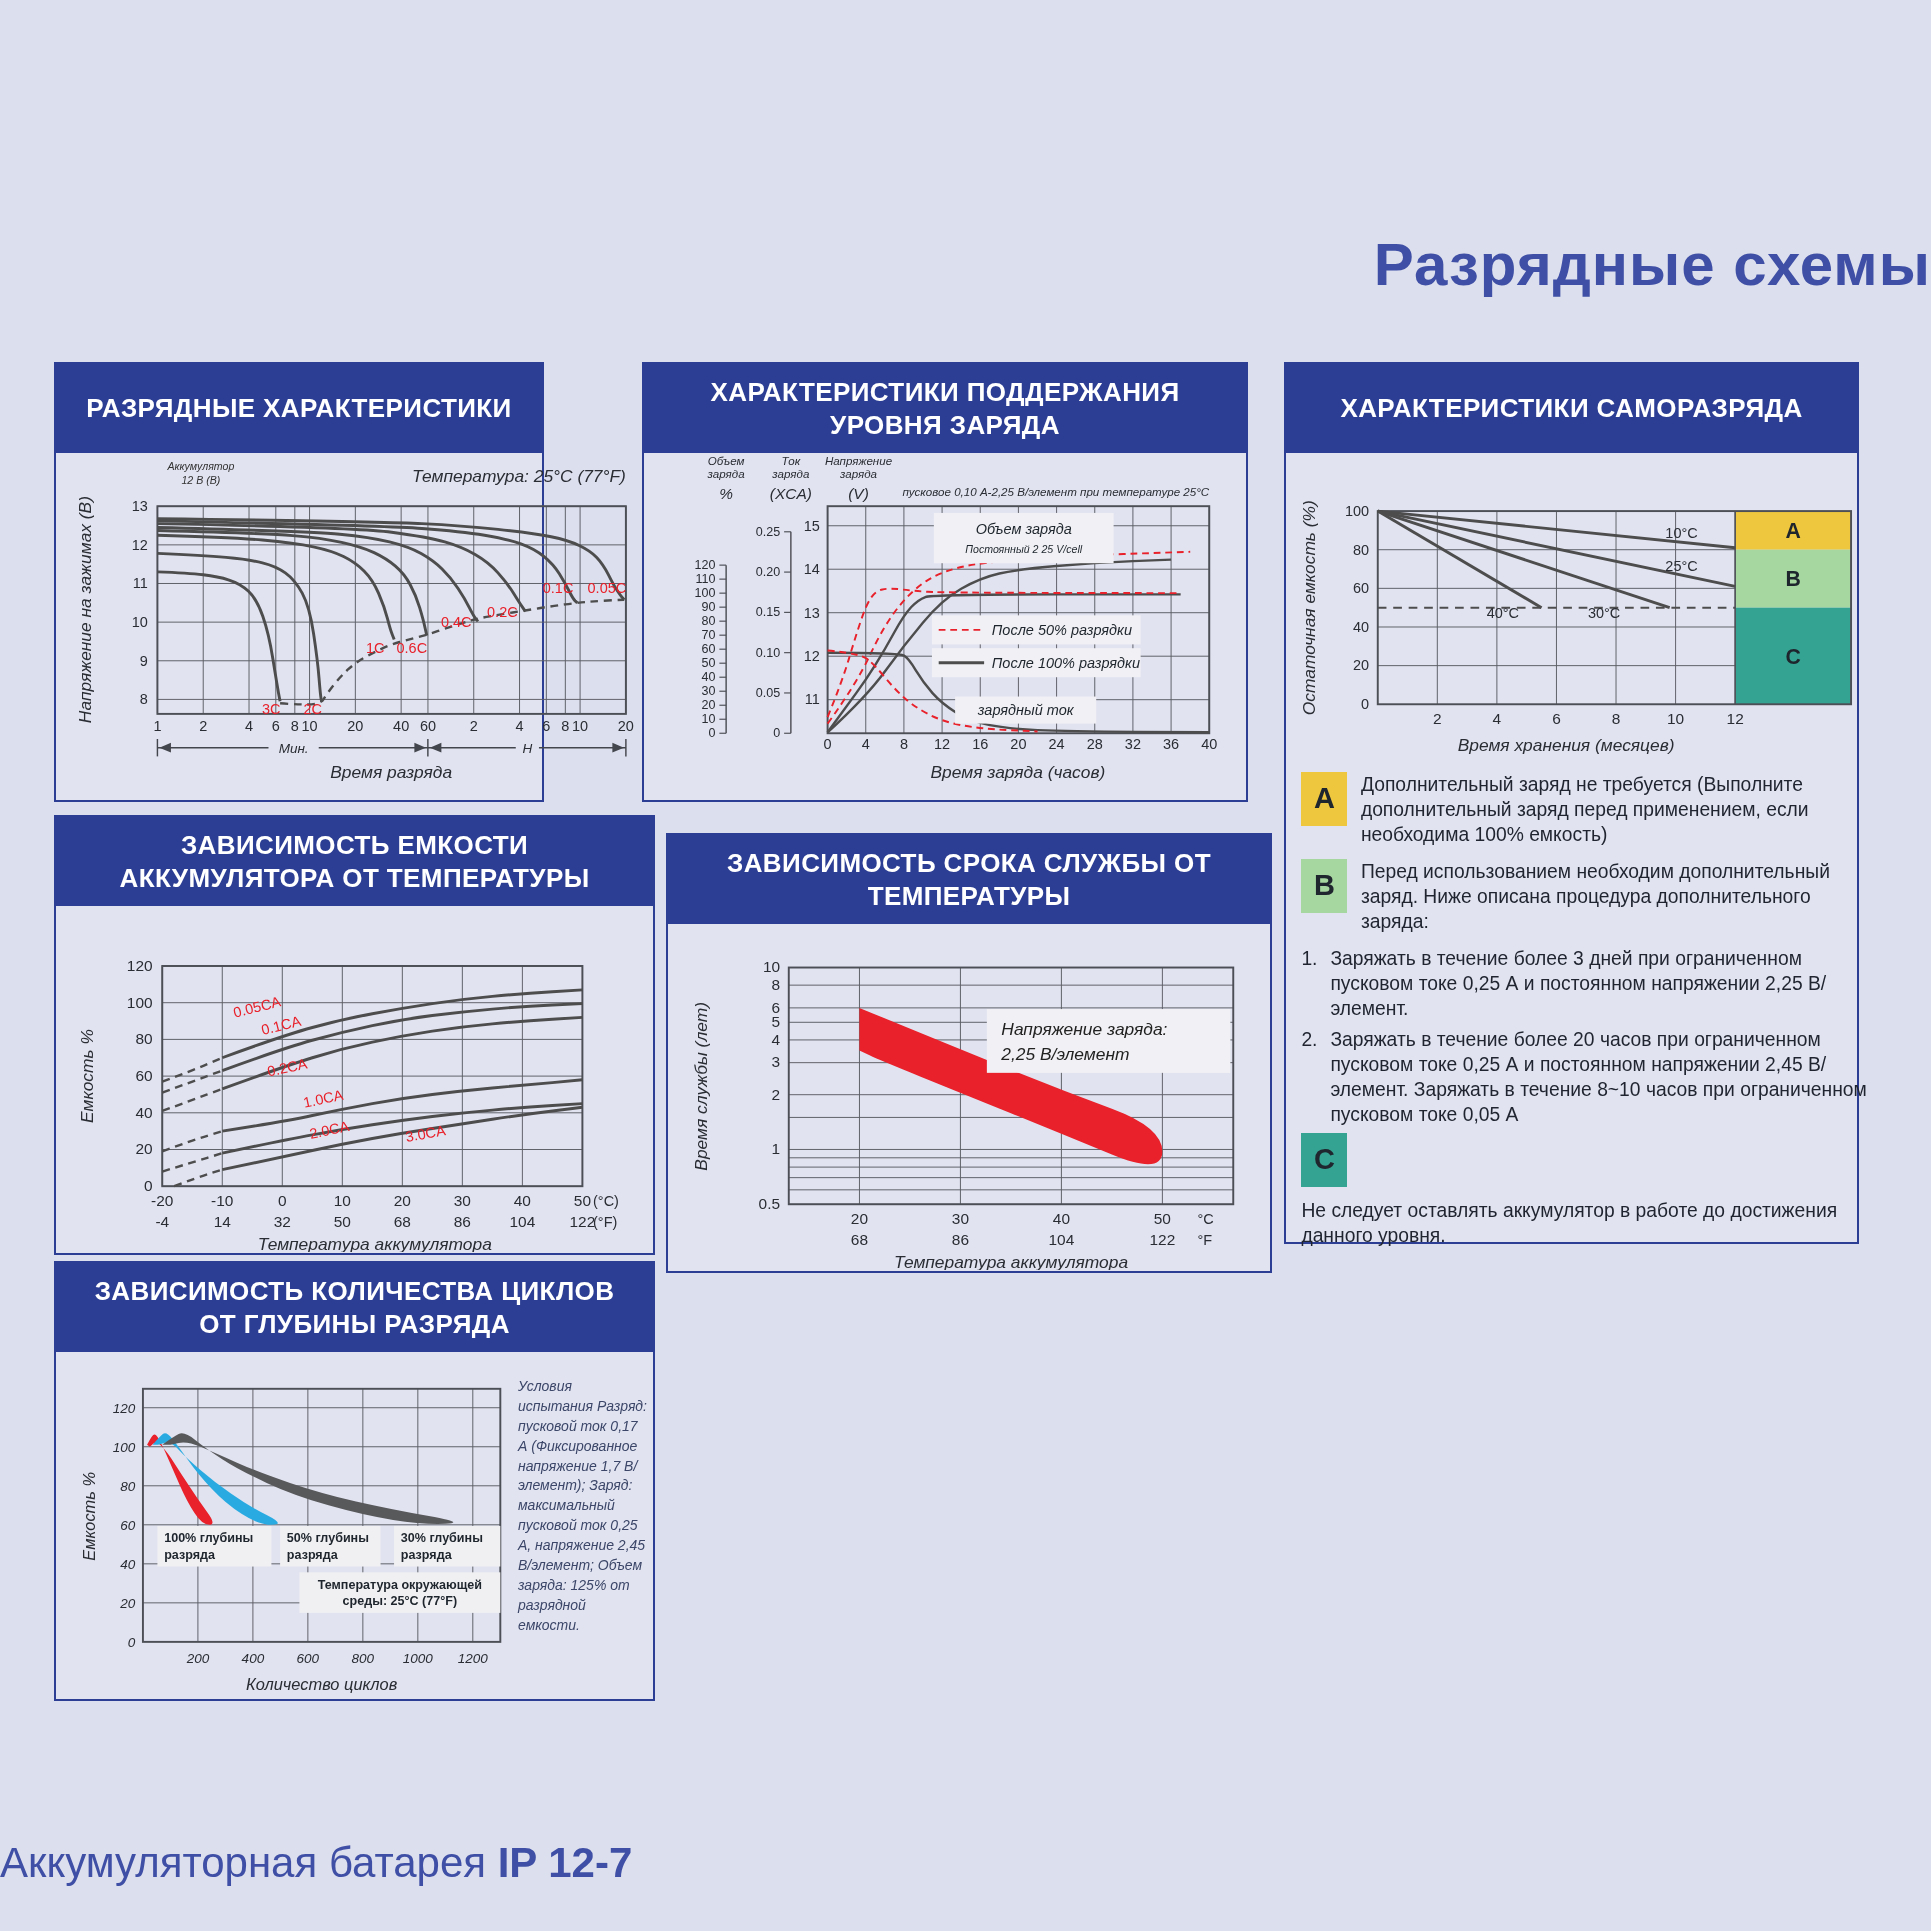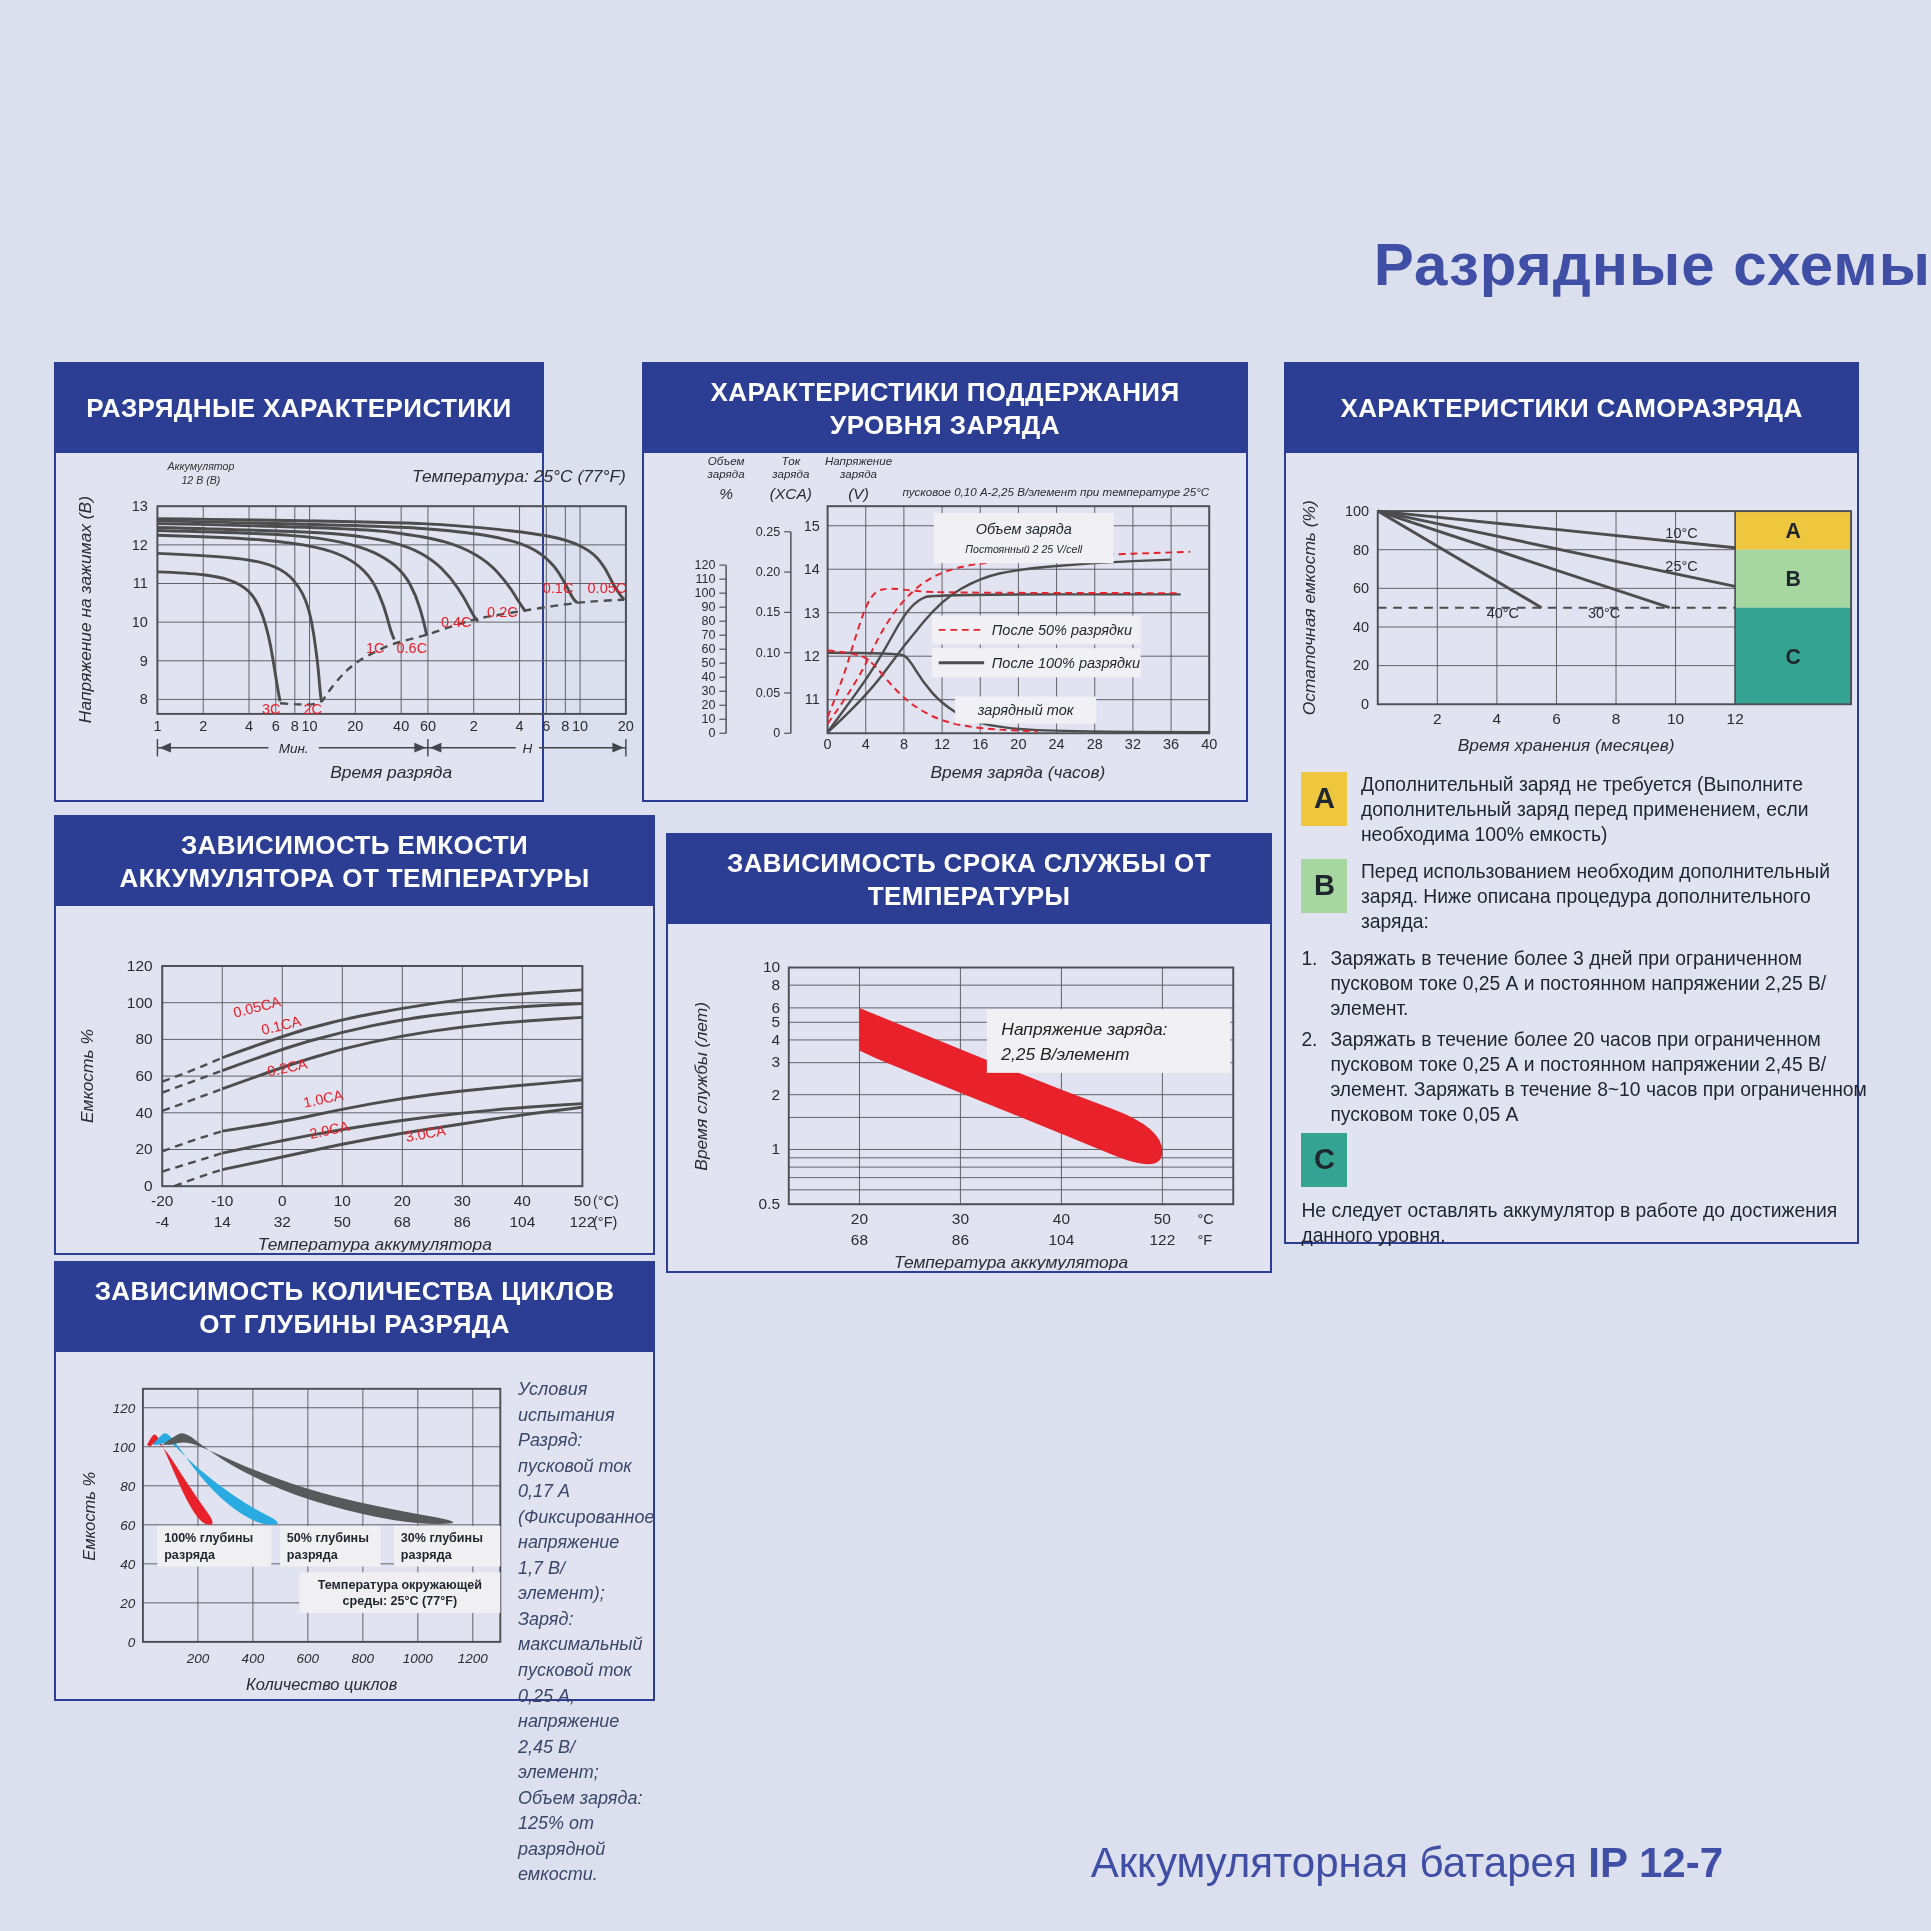--- a/index.html
+++ b/index.html
@@ -1,18 +1,18 @@
 <!DOCTYPE html>
 <html><head>
 <meta charset="utf-8">
 <style>
   html,body{margin:0;padding:0}
   body{width:1931px;height:1931px;position:relative;background:#dcdfed;font-family:"Liberation Sans",sans-serif;color:#1f2430;overflow:hidden}
   .title{position:absolute;top:230px;left:0;width:1931px;text-align:right;font-size:60px;font-weight:600;letter-spacing:1px;color:#3f4fa5}
-  .footer{position:absolute;top:1839px;left:0;width:1723px;text-align:right;font-size:42px;color:#3f4fa5}
+  .footer{position:absolute;top:1839px;left:0;width:1723px;text-align:left;font-size:42px;color:#3f4fa5}
   .footer b{font-weight:800}
   .panel{position:absolute;background:#e1e3f0;border:2.9px solid #2c3e94;box-sizing:border-box}
   .phead{background:#2c3e94;color:#fff;font-weight:bold;font-size:26px;line-height:1.25;height:89px;display:flex;align-items:center;justify-content:center;text-align:center;padding:0 29px;letter-spacing:0.4px}
   .pbody{position:relative}
   #panel-discharge{left:54px;top:362px;width:490px;height:440px}
   #panel-retention{left:642px;top:362px;width:606px;height:440px}
   #panel-selfdischarge{left:1284px;top:362px;width:575px;height:882px}
   #panel-capacity{left:54px;top:815px;width:601px;height:440px}
   #panel-life{left:666px;top:833px;width:606px;height:440px}
   #panel-cycles{left:54px;top:1261px;width:601px;height:440px}
@@ -32,21 +32,21 @@
   .un{font-size:16px;font-style:italic;fill:#2a2d33}
   .nsm{font-size:12px;font-style:italic;fill:#2a2d33}
   .noteb{font-size:18px;font-style:italic;fill:#222}
   .bl{font-size:13px;font-weight:bold;fill:#1e252c}
   #sd-notes{position:absolute;left:15.4px;top:319px;width:572px;font-size:19.3px;line-height:1.3;color:#1f2430}
   .sd-block{display:flex;gap:13.5px;margin:0 0 11.6px 0;align-items:flex-start}
   .sd-sw{flex:0 0 46px;height:54px;display:flex;align-items:center;justify-content:center;font-size:29px;font-weight:bold;color:#20262e}
   .sd-item{display:flex;margin:0 0 5.8px 0}
   .sd-item .n{flex:0 0 29px}
   .sd-fnote{margin-top:9.7px}
-  #cycles-conditions{position:absolute;left:462px;top:25px;width:131px;font-size:18px;font-style:italic;line-height:1.42;color:#3b4668}
+  #cycles-conditions{position:absolute;left:462px;top:25px;width:131px;font-size:14px;font-style:italic;line-height:1.42;color:#3b4668}
 </style>
 </head>
 <body>
 
 <div class="title">Разрядные схемы</div>
 
 <section class="panel" id="panel-discharge">
   <header class="phead">
     <span>РАЗРЯДНЫЕ ХАРАКТЕРИСТИКИ</span>
   </header>

